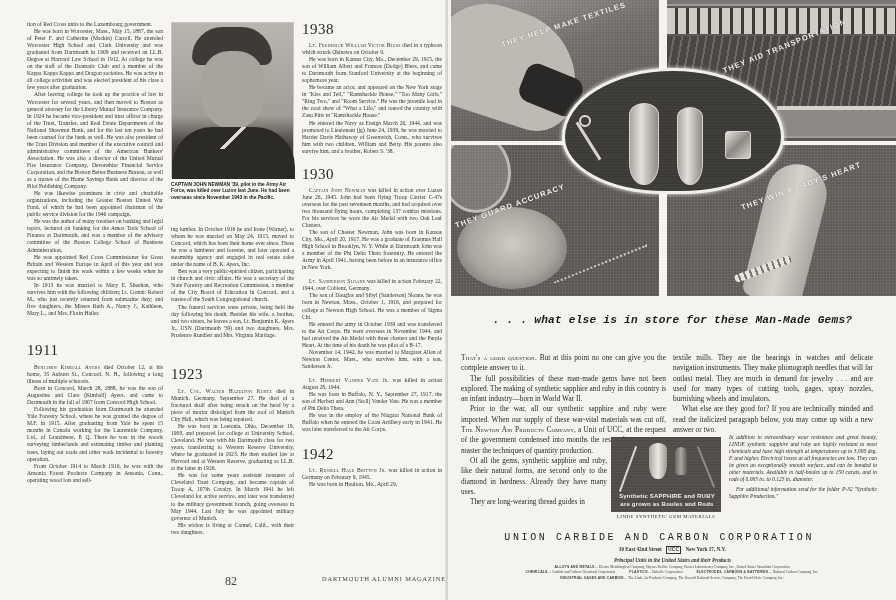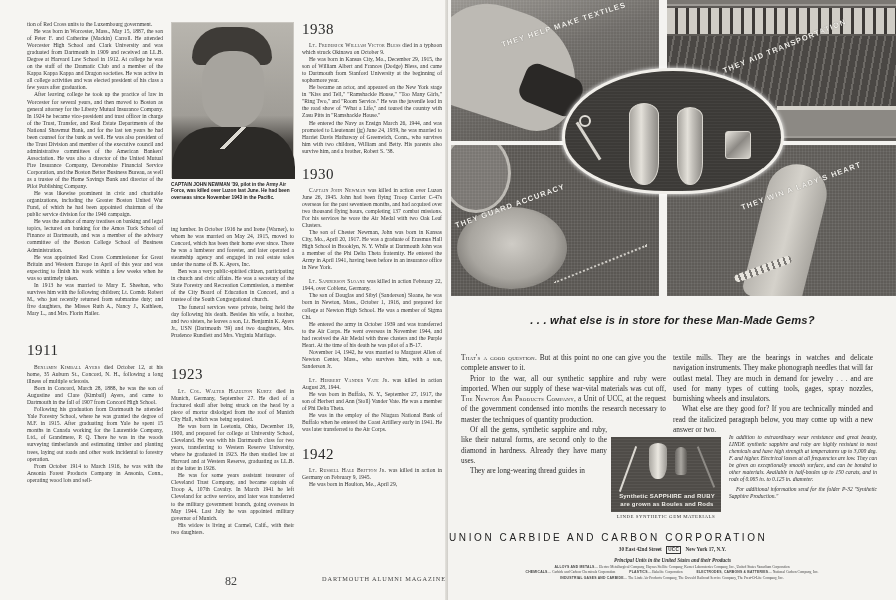--- a/index.html
+++ b/index.html
@@ -74,42 +74,42 @@
   .gem-3 { left: 160px; top: 60px; width: 26px; height: 28px; border-radius: 3px; background: linear-gradient(135deg, #e7e4dd, #8c8984 50%, #d7d4cd); }
   .gem-rod { position: absolute; left: 22px; top: 48px; width: 3px; height: 44px; background: #d7d4cd; transform: rotate(-32deg); }
   .gem-ring { position: absolute; left: 14px; top: 44px; width: 12px; height: 12px; border-radius: 50%; border: 2px solid #e0ddd6; }
 
   .ad-label { position: absolute; font-family: "Liberation Sans", "DejaVu Sans", sans-serif; font-weight: bold; color: #f5f3ee; font-size: 7.6px; letter-spacing: 1.1px; white-space: nowrap; text-shadow: 0 0 1px rgba(0,0,0,0.5); }
   .lbl-textiles { left: 52px; top: 40px; transform: rotate(-18deg); transform-origin: left bottom; }
   .lbl-transport { left: 58px; top: 66px; transform: rotate(-22deg); transform-origin: left bottom; }
   .lbl-accuracy { left: 6px; top: 78px; transform: rotate(-20deg); transform-origin: left bottom; }
   .lbl-heart { left: 76px; top: 60px; transform: rotate(-20deg); transform-origin: left bottom; }
 
-  .ad-headline { position: absolute; left: 449px; top: 314px; width: 447px; text-align: center; font-family: Liberation Sans, sans-serif; font-style: italic; font-weight: bold; font-size: 11.2px; color: #1d1d1d; letter-spacing: 0.2px; }
+  .ad-headline { position: absolute; left: 449px; top: 314px; width: 447px; text-align: center; font-family: Liberation Mono, monospace; font-style: italic; font-weight: bold; font-size: 11.2px; color: #1d1d1d; letter-spacing: 0.2px; }
 
   .ad-col { position: absolute; font-size: 7.3px; line-height: 10.3px; color: #2a2a2a; text-align: justify; }
   .ad-col p { text-indent: 9px; }
   .ad-col p.noindent { text-indent: 0; }
   .ad-col-l { left: 461px; top: 353px; width: 205px; }
   .ad-col-r { left: 673px; top: 353px; width: 200px; }
 
   .sample-photo { position: absolute; left: 611px; top: 437px; width: 110px; height: 75px; background:
       repeating-linear-gradient(0deg, rgba(255,255,255,0.05) 0 1px, transparent 1px 3px),
       #4f4c48; }
   .sample-photo .s-boule { position: absolute; left: 38px; top: 6px; width: 18px; height: 36px; border-radius: 9px 9px 8px 8px / 6px 6px 14px 14px; background: linear-gradient(90deg, #aaa7a1, #ebe8e1 50%, #9a9792); }
   .sample-photo .s-boule2 { position: absolute; left: 64px; top: 10px; width: 12px; height: 28px; border-radius: 6px 6px 4px 4px; background: linear-gradient(90deg, #6a6763, #aaa7a1 50%, #5d5a56); }
   .sample-photo .s-rod1 { position: absolute; left: 16px; top: 8px; width: 2px; height: 48px; background: #dcd9d2; transform: rotate(20deg); }
   .sample-photo .s-rod2 { position: absolute; left: 94px; top: 8px; width: 2px; height: 44px; background: #8e8b86; transform: rotate(-22deg); }
   .sample-photo .s-cap { position: absolute; left: 4px; bottom: 4px; width: 104px; font-family: "Liberation Sans", "DejaVu Sans", sans-serif; font-weight: bold; color: #f1efea; font-size: 6px; line-height: 8px; text-align: center; letter-spacing: 0.2px; }
   .sample-label { position: absolute; left: 611px; top: 514px; width: 110px; text-align: center; font-size: 4.9px; letter-spacing: 0.5px; color: #333; font-variant: small-caps; }
 
   .italic-block { position: absolute; left: 729px; top: 434px; width: 148px; font-style: italic; font-size: 5.5px; line-height: 7.05px; color: #2b2b2b; text-align: justify; }
   .italic-block p + p { margin-top: 3px; text-indent: 7px; }
 
-  .corp-name { position: absolute; left: 449px; top: 532px; width: 365px; text-align: left; font-family: Liberation Sans, sans-serif; font-size: 10px; letter-spacing: 2.6px; color: #222; }
+  .corp-name { position: absolute; left: 449px; top: 532px; width: 365px; text-align: right; font-family: Liberation Mono, monospace; font-size: 10px; letter-spacing: 2.6px; color: #222; }
   .corp-addr { position: absolute; left: 449px; top: 546px; width: 447px; text-align: center; font-size: 5.2px; color: #333; font-weight: bold; }
   .corp-addr .logo-box { display: inline-block; border: 1px solid #333; padding: 0 1px; margin: 0 3px; font-size: 4.6px; line-height: 5.6px; letter-spacing: 0.4px; font-family: "Liberation Sans", "DejaVu Sans", sans-serif; vertical-align: middle; }
   .corp-units-title { position: absolute; left: 449px; top: 557px; width: 447px; text-align: center; font-style: italic; font-weight: bold; font-size: 5.2px; color: #333; }
   .corp-units { position: absolute; left: 462px; top: 565px; width: 420px; text-align: center; font-size: 3.6px; line-height: 5.4px; color: #444; }
   .corp-units .cat { font-family: "Liberation Sans", "DejaVu Sans", sans-serif; font-weight: bold; font-size: 3.4px; letter-spacing: 0.2px; }
   .corp-units .sp { display: inline-block; width: 14px; }
 </style>
 </head>
 <body>
 
@@ -225,20 +225,21 @@
       <div class="gem gem-2"></div>
       <div class="gem gem-3"></div>
     </div>
   </div>
 </div>
 
 <div class="ad-headline">. . . what else is in store for these Man-Made Gems?</div>
 
 <div class="ad-col ad-col-l">
   <p class="noindent"><span class="sc">That's a good question.</span><span> But at this point no one can give you the complete answer to it.</span></p>
+  <p>The full possibilities of these man-made gems have not been explored. The making of synthetic sapphire and ruby in this country is an infant industry—born in World War II.</p>
   <p><span>Prior to the war, all our synthetic sapphire and ruby were imported. When our supply of these war-vital materials was cut off, </span><span class="sc">The Newton Air Products Company</span><span>, a Unit of UCC, at the request of the government condensed into months the research necessary to master the techniques of quantity production.</span></p>
   <p style="width:146px">Of all the gems, synthetic sapphire and ruby, like their natural forms, are second only to the diamond in hardness. Already they have many uses.</p>
   <p style="width:146px">They are long-wearing thread guides in</p>
 </div>
 
 <div class="ad-col ad-col-r">
   <p class="noindent">textile mills. They are the bearings in watches and delicate navigation instruments. They make phonograph needles that will far outlast metal. They are much in demand for jewelry . . . and are used for many types of cutting tools, gages, spray nozzles, burnishing wheels and insulators.</p>
   <p>What else are they good for? If you are technically minded and read the italicized paragraph below, you may come up with a new answer or two.</p>
 </div>
 

